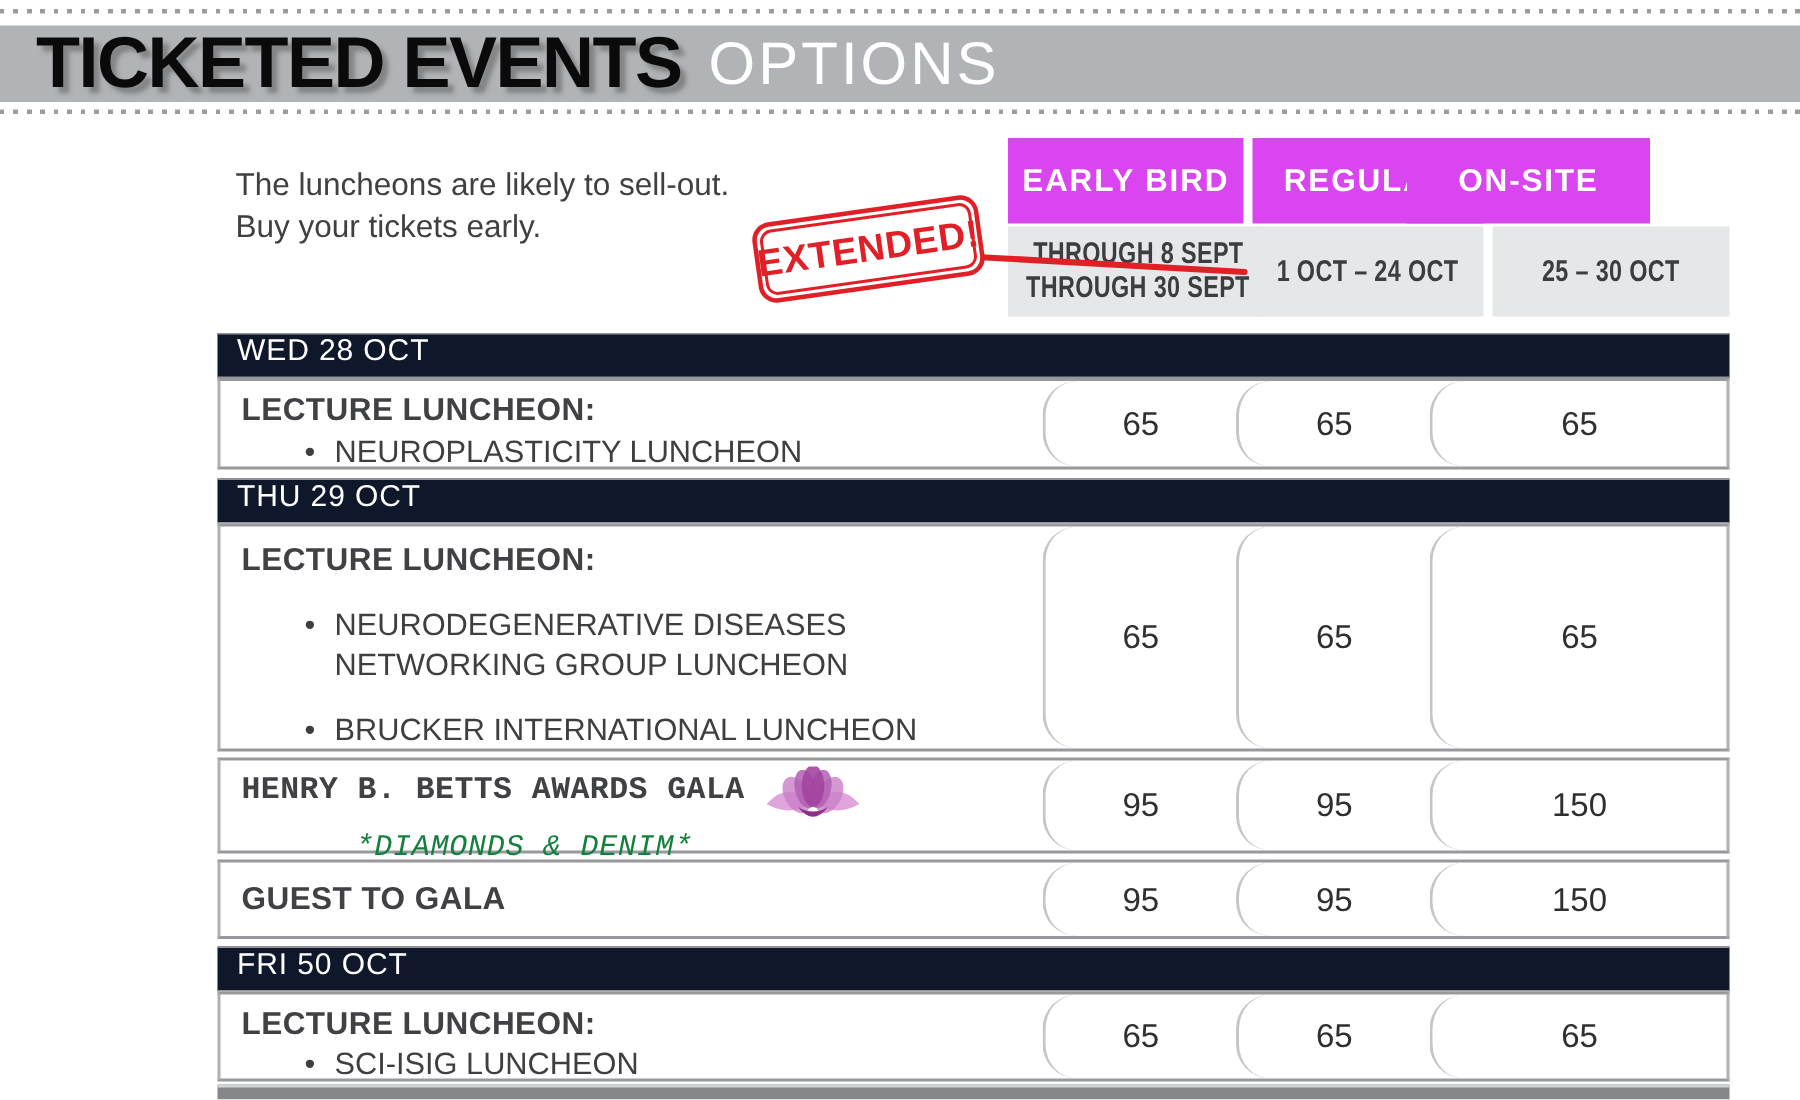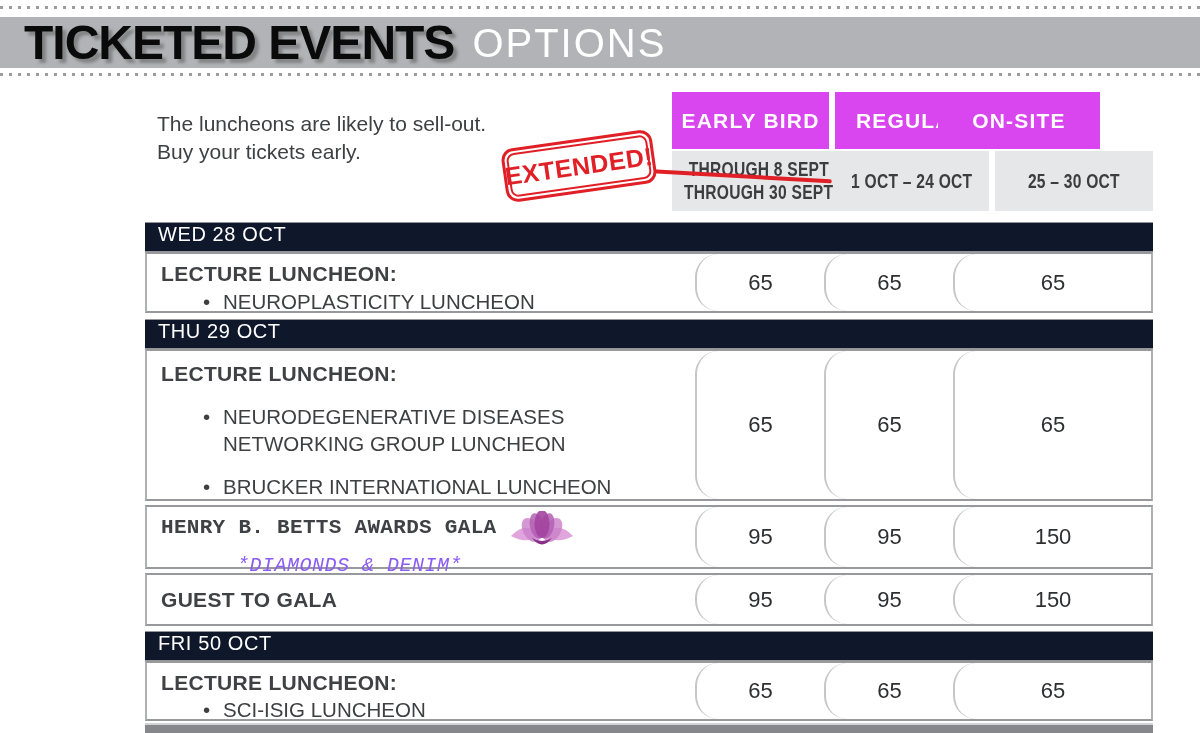--- a/index.html
+++ b/index.html
@@ -93,21 +93,21 @@
   .row-h1 .bullet{margin-top:1px;}
   .row-h2{height:152px;}
   .row-h2 .name-cell{padding-top:10px;}
   .row-h2 .bullet1{margin-top:16px;}
   .row-h2 .bullet2{margin-top:16px;}
   .row-gala{height:64px;margin-top:4px;}
   .row-gala .name-cell{padding-top:8px;font-family:Liberation Mono, monospace;}
   .gala-title-line{display:flex;align-items:flex-start;}
   .lotus{margin-left:14px;margin-top:-4px;}
   .event-subtitle{
-    font-size:20px;font-style:italic;color:#8b5cf6;letter-spacing:.5px;
+    font-size:20px;font-style:italic;color:#15803d;letter-spacing:.5px;
     padding-left:76px;margin-top:1px;
   }
   .row-guest{height:53px;margin-top:4px;margin-bottom:5px;}
   .row-guest .name-cell{display:flex;align-items:center;}
   .row-h5{height:60px;}
   .row-h5 .name-cell{padding-top:7px;}
   .bottom-bar{
     margin-top:2px;height:9px;background:#85878a;border-top:2px solid #d2d3d4;
   }
 </style>

